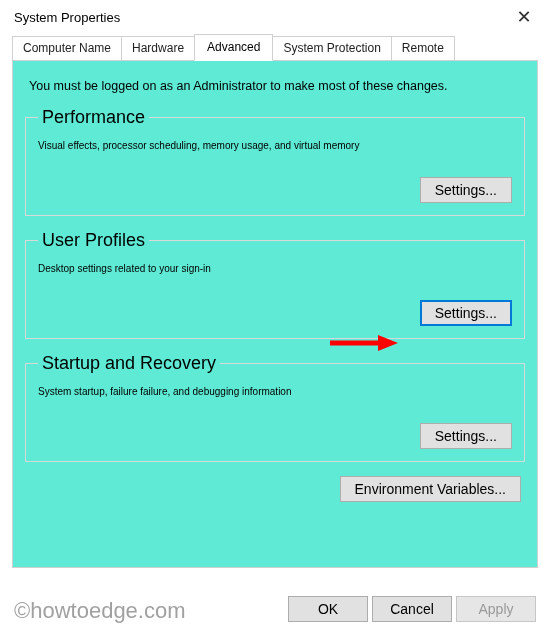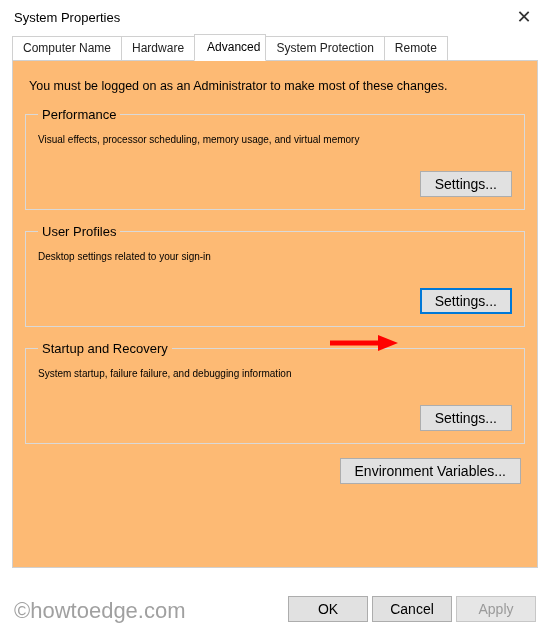--- a/index.html
+++ b/index.html
@@ -45,44 +45,44 @@
     font-size: 12px;
   }
   .tab.inactive {
     top: 2px;
     background: #fff;
     color: #222;
   }
   .tab.active {
     border-bottom: 1px solid #fff;
     z-index: 2;
-    padding: 5px 5px 6px 12px;
+    padding: 5px 12px 6px 12px;
     top: 0;
   }
   .tab-panel {
     margin: 16px 12px;
     border: 1px solid #d0d0d0;
     border-top: 1px solid #d0d0d0;
-    background: #fdba74;
+    background: #5eead4;
     padding: 14px 12px 11px 12px;
     position: relative;
     height: 508px;
     margin-top: -1px;
   }
   .intro {
     margin: 4px 0 14px 4px;
     font-size: 12.5px;
   }
   fieldset {
     border: 1px solid #d9d9d9;
     margin: 0 0 14px 0;
     padding: 10px 12px 12px 12px;
   }
   legend {
-    font-size: 13px;
+    font-size: 18px;
     padding: 0 4px;
   }
   .desc {
     font-size: 10px;
     margin: 2px 0 0 0;
   }
   .btn-row {
     text-align: right;
     margin-top: 26px;
   }

